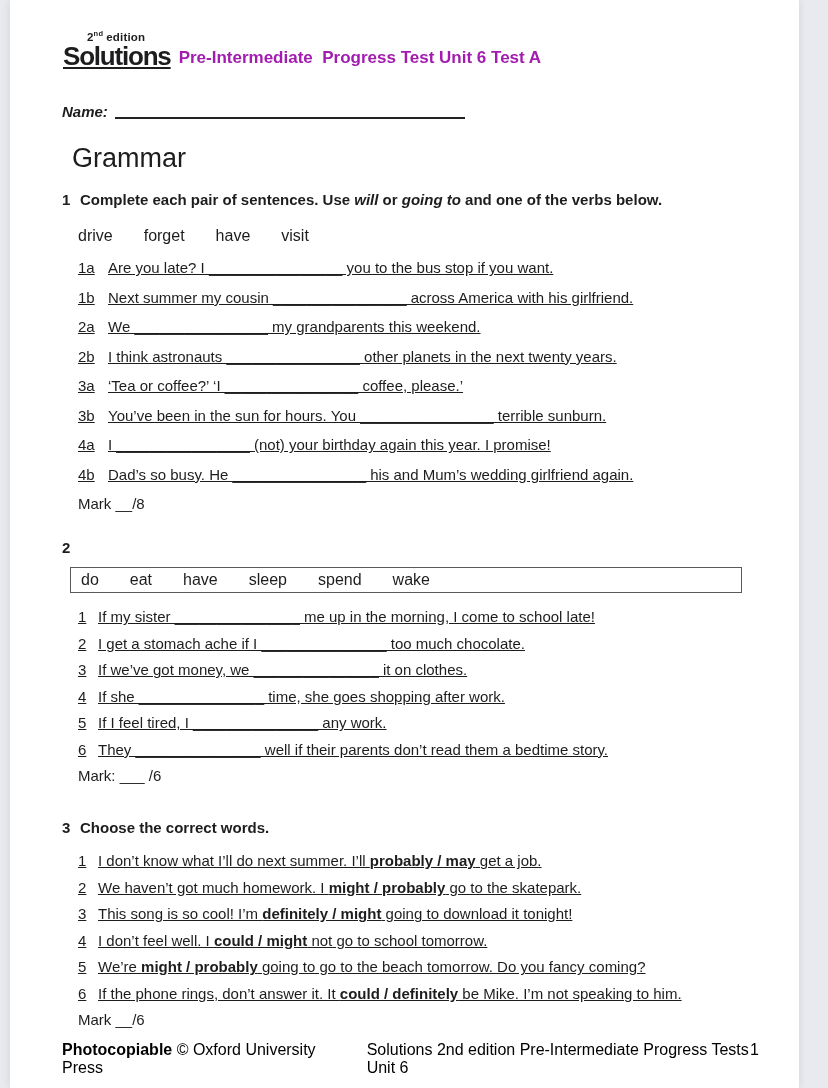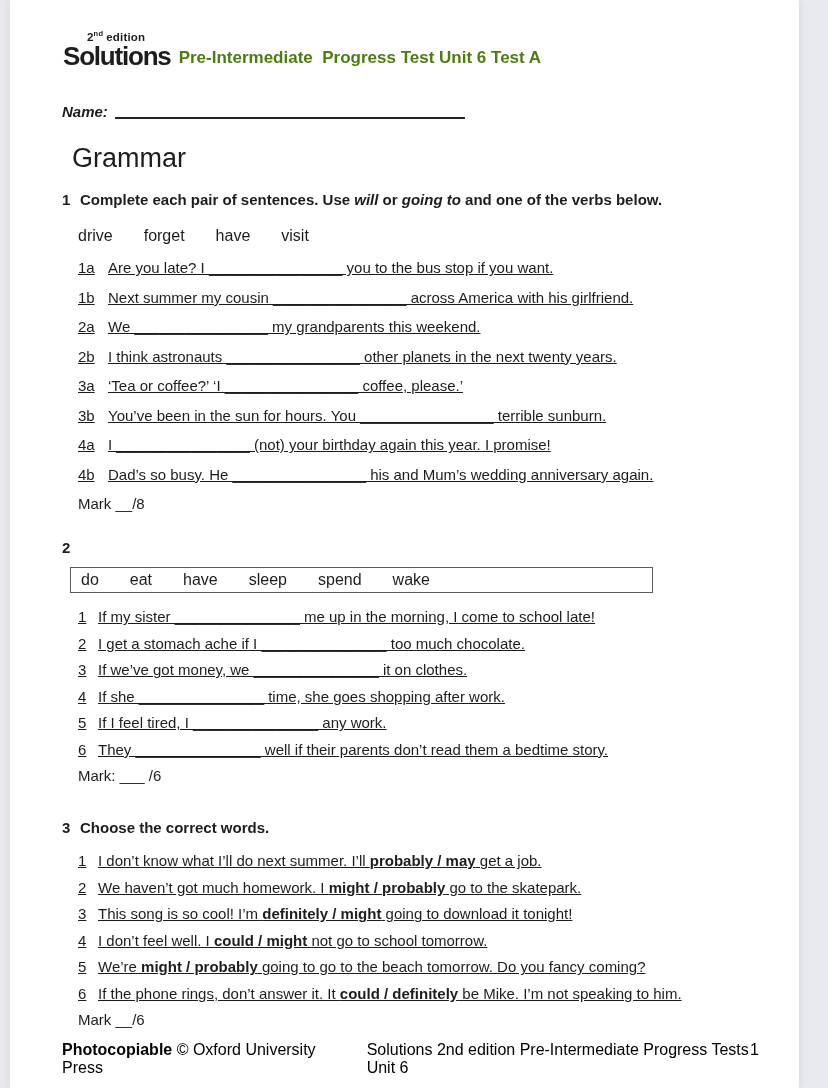--- a/index.html
+++ b/index.html
@@ -17,43 +17,43 @@
     width:789px; height:1088px;
     background:#ffffff;
     box-shadow:0 0 8px rgba(60,60,80,0.12);
     padding:30px 52px 0 52px;
   }
   
   .header { display:flex; align-items:flex-end; }
   .logo-edition { font-weight:bold; font-size:11.5px; line-height:1; margin-left:25px; letter-spacing:0.2px; }
   .logo-edition sup { font-size:7.5px; }
   .logo-edition .ed-rest { margin-left:3px; }
-  .logo-name { font-weight:bold; font-size:26px; line-height:1.05; letter-spacing:-1.2px; margin-left:1px; }
+  .logo-name { font-weight:bold; font-size:26px; line-height:1.05; letter-spacing:-1.2px; margin-left:1px;text-decoration:underline; }
   .header-title {
-    color:#4d7c0f; font-weight:bold; font-size:17px;
+    color:#a21caf; font-weight:bold; font-size:17px;
     white-space:pre; padding:0 0 3px 8px;
   }
   
   .name-row { display:flex; align-items:flex-end; margin-top:33px; }
   .name-label { font-weight:bold; font-size:15px; line-height:1;font-style:italic; }
   .name-line { border-bottom:2px solid #222; width:350px; height:13px; margin-left:7px; }
   
   .section-title { font-size:27px; font-weight:400; margin:25px 0 0 10px; line-height:1.1; }
   
   .exercise { margin-top:18px; }
   .exercise.ex2 { margin-top:27px; }
   .exercise.ex3 { margin-top:35px; }
   .instr { display:flex; font-weight:bold; font-size:15px; line-height:18px; }
   .instr .num { width:18px; flex-shrink:0; }
   .seg-i { font-style:italic; }
   .seg-b { font-weight:bold; }
   .wordbank { margin:19px 0 0 16px; font-size:16px; line-height:16px; }
   .wordbank .word { display:inline-block; margin-right:31px; }
   .wordbank.boxed {
-    margin:10px 0 0 8px; width:583px;
+    margin:10px 0 0 8px; width:672px;
     border:1px solid #5a5a5a;
     padding:4px 0 4px 10px;
   }
   .items { margin-top:15px; margin-left:16px; }
   .item { display:flex; font-size:15px; line-height:17px; margin-bottom:12px;text-decoration:underline; }
   .items.sp13 .item { margin-bottom:12.5px; }
   .items.sp10 .item { margin-bottom:9.5px; }
   .item .ilabel { width:20px; flex-shrink:0; }
   .items.wide .item .ilabel { width:30px; }
   .mark { font-weight:normal; font-size:15px; margin:8px 0 0 16px; }
@@ -118,21 +118,21 @@
           <div class="item">
             <span class="ilabel">3b</span>
             <span class="itext"><span>You’ve been in the sun for hours. You ________________ terrible sunburn.</span></span>
           </div>
           <div class="item">
             <span class="ilabel">4a</span>
             <span class="itext"><span>I ________________ (not) your birthday again this year. I promise!</span></span>
           </div>
           <div class="item">
             <span class="ilabel">4b</span>
-            <span class="itext"><span>Dad’s so busy. He ________________ his and Mum’s wedding anniversary again.</span></span>
+            <span class="itext"><span>Dad’s so busy. He ________________ his and Mum’s wedding girlfriend again.</span></span>
           </div>
         </div>
         <div class="mark">Mark __/8</div>
       </section>
       <section class="exercise ex2">
         <div class="instr">
           <span class="num">2</span>
         </div>
         <div class="wordbank boxed"><span class="word">do</span><span class="word">eat</span><span class="word">have</span><span class="word">sleep</span><span class="word">spend</span><span class="word">wake</span></div>
         <div class="items sp10">

